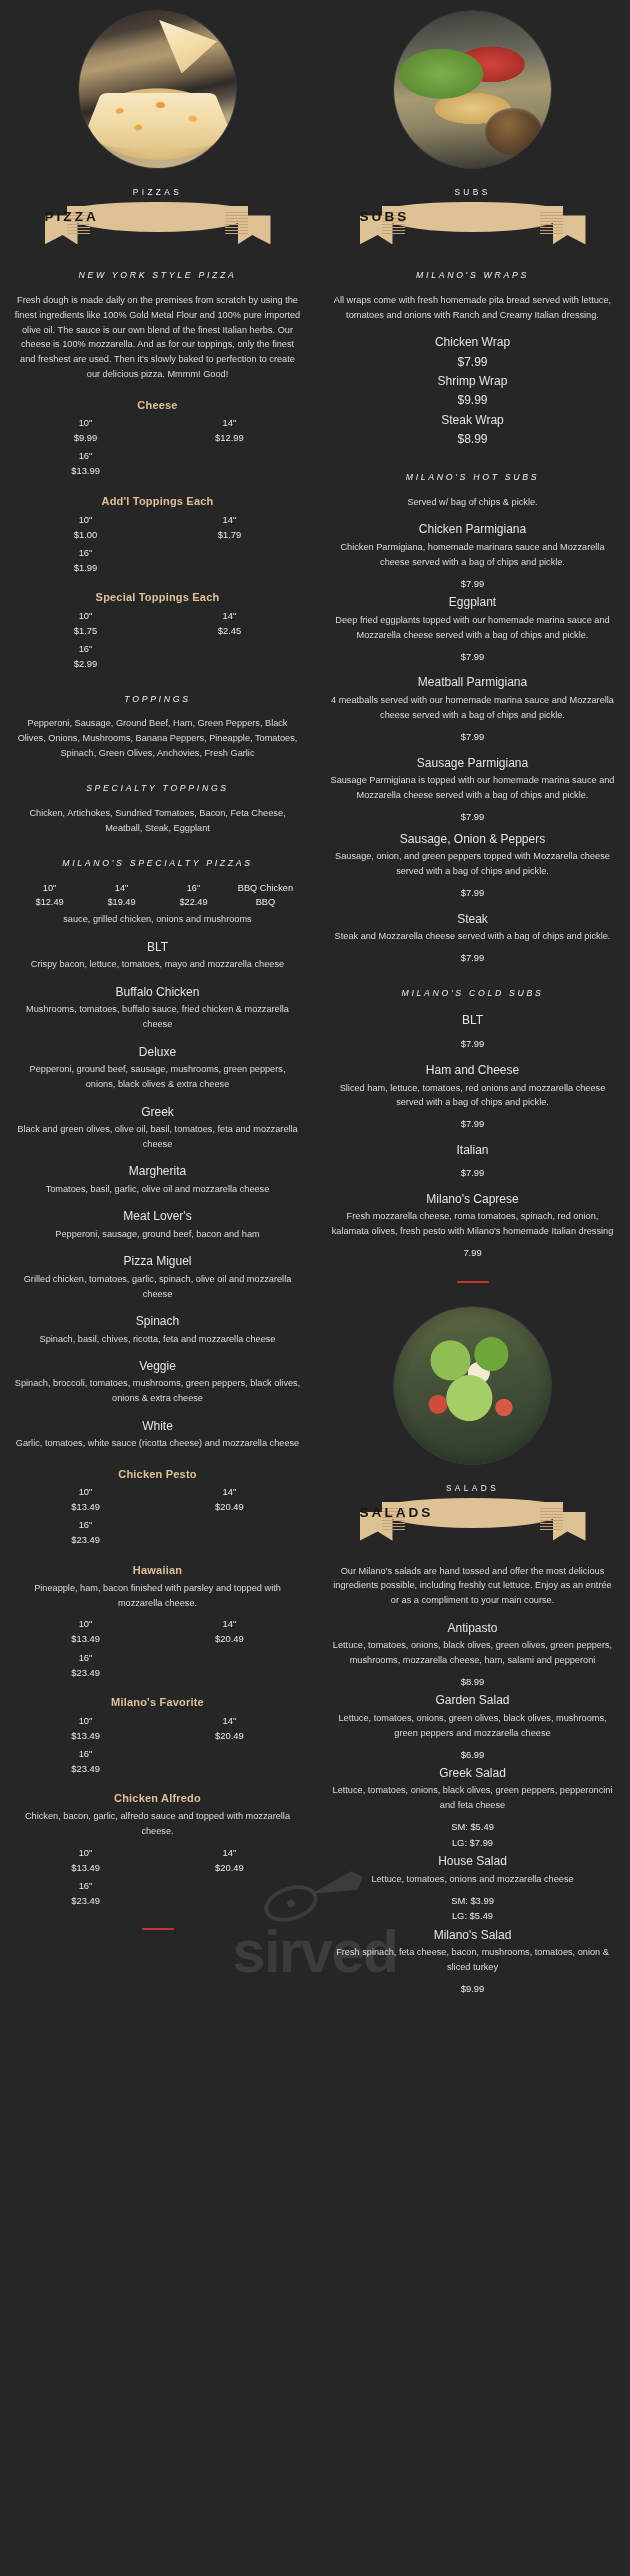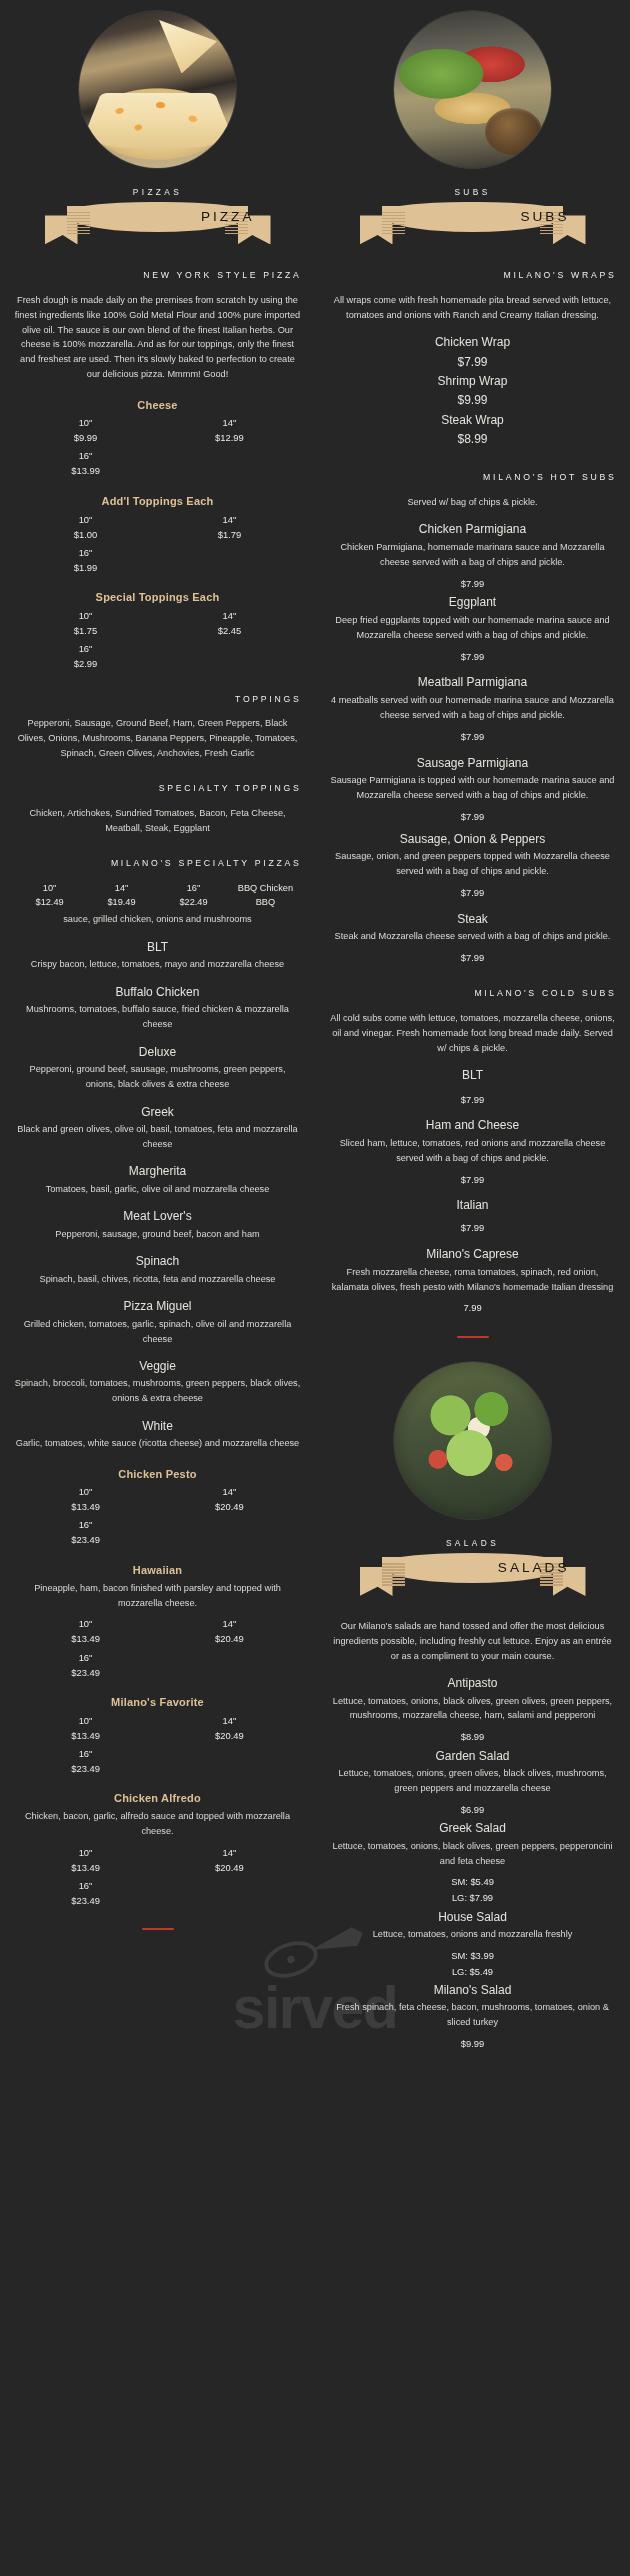--- a/index.html
+++ b/index.html
@@ -93,27 +93,27 @@
   }
   .banner-tail.l { left:0; clip-path: polygon(0 0, 100% 0, 100% 100%, 55% 68%, 0 100%); }
   .banner-tail.r { right:0; clip-path: polygon(0 0, 100% 0, 100% 100%, 45% 68%, 0 100%); }
   .banner-fold { position:absolute; top:6px; width:22.6px; height:29px; overflow:hidden; }
   .banner-fold.l { left:22.6px; }
   .banner-fold.r { right:22.6px; }
   .banner-fold i {
     display:block; height:1.5px; background:#c2a478; margin-bottom:1.5px; width:100%;
   }
   .banner-text {
-    position:absolute; left:0; right:16px; top:3px; text-align:right;
-    font-size: 13.6px; font-weight: 400; letter-spacing: 3px; color:#17150f;
+    position:absolute; left:0; right:16px; top:3px; text-align:left;
+    font-size: 13.6px; font-weight: 700; letter-spacing: 3px; color:#17150f;
   }
 
   .section-title {
-    text-align:right; font-size: 8.7px; letter-spacing: 2.7px;
-    color:#f2f0ea; margin: 19.6px 0 9px; line-height: 1.9;
+    text-align:center; font-size: 8.7px; letter-spacing: 2.7px;
+    color:#f2f0ea; margin: 19.6px 0 9px; line-height: 1.9; font-style: italic;
   }
   .desc {
     text-align:center; font-size: 9.2px; line-height: 1.62;
     color:#dedcd6; margin-bottom: 10.6px;
   }
   .item-name {
     text-align:center; font-size: 11px; font-weight: 700;
     color:#dfc196; margin: 16.6px 0 4.5px; letter-spacing: 0.2px;
   }
   .item-sub { text-align:center; font-size:9.2px; line-height:1.62; color:#dedcd6; margin-bottom: 6px; }
@@ -291,26 +291,26 @@
       </div>
       <div>
         <div class="line" style="margin-top:10.6px">Margherita</div>
         <div class="item-sub">Tomatoes, basil, garlic, olive oil and mozzarella cheese</div>
       </div>
       <div>
         <div class="line" style="margin-top:10.6px">Meat Lover's</div>
         <div class="item-sub">Pepperoni, sausage, ground beef, bacon and ham</div>
       </div>
       <div>
+        <div class="line" style="margin-top:10.6px">Pizza Miguel</div>
+        <div class="item-sub">Grilled chicken, tomatoes, garlic, spinach, olive oil and mozzarella cheese</div>
+      </div>
+      <div>
         <div class="line" style="margin-top:10.6px">Spinach</div>
         <div class="item-sub">Spinach, basil, chives, ricotta, feta and mozzarella cheese</div>
-      </div>
-      <div>
-        <div class="line" style="margin-top:10.6px">Pizza Miguel</div>
-        <div class="item-sub">Grilled chicken, tomatoes, garlic, spinach, olive oil and mozzarella cheese</div>
       </div>
       <div>
         <div class="line" style="margin-top:10.6px">Veggie</div>
         <div class="item-sub">Spinach, broccoli, tomatoes, mushrooms, green peppers, black olives, onions &amp; extra cheese</div>
       </div>
       <div>
         <div class="line" style="margin-top:10.6px">White</div>
         <div class="item-sub">Garlic, tomatoes, white sauce (ricotta cheese) and mozzarella cheese</div>
       </div>
     </div>
@@ -487,21 +487,20 @@
         <div class="price-line">$7.99</div>
       </div>
       <div>
         <div class="line" style="margin-top:9px">Steak</div>
         <div class="item-sub">Steak and Mozzarella cheese served with a bag of chips and pickle.</div>
         <div class="price-line">$7.99</div>
       </div>
     </div>
 
     <div class="section-title">MILANO'S COLD SUBS</div>
-    <div class="desc">All cold subs come with lettuce, tomatoes, mozzarella cheese, onions, oil and vinegar. Fresh homemade foot long bread made daily. Served w/ chips &amp; pickle.</div>
 
     <div>
       <div>
         <div class="line" style="margin-top:9px">BLT</div>
         <div class="item-sub"></div>
         <div class="price-line">$7.99</div>
       </div>
       <div>
         <div class="line" style="margin-top:9px">Ham and Cheese</div>
         <div class="item-sub">Sliced ham, lettuce, tomatoes, red onions and mozzarella cheese served with a bag of chips and pickle.</div>
@@ -573,21 +572,21 @@
         <div class="price-line" style="white-space:pre-line">$6.99</div>
       </div>
       <div>
         <div class="line">Greek Salad</div>
         <div class="item-sub">Lettuce, tomatoes, onions, black olives, green peppers, pepperoncini and feta cheese</div>
         <div class="price-line" style="white-space:pre-line">SM: $5.49
 LG: $7.99</div>
       </div>
       <div>
         <div class="line">House Salad</div>
-        <div class="item-sub">Lettuce, tomatoes, onions and mozzarella freshly</div>
+        <div class="item-sub">Lettuce, tomatoes, onions and mozzarella cheese</div>
         <div class="price-line" style="white-space:pre-line">SM: $3.99
 LG: $5.49</div>
       </div>
       <div>
         <div class="line">Milano's Salad</div>
         <div class="item-sub">Fresh spinach, feta cheese, bacon, mushrooms, tomatoes, onion &amp; sliced turkey</div>
         <div class="price-line" style="white-space:pre-line">$9.99</div>
       </div>
     </div>
   </div>

